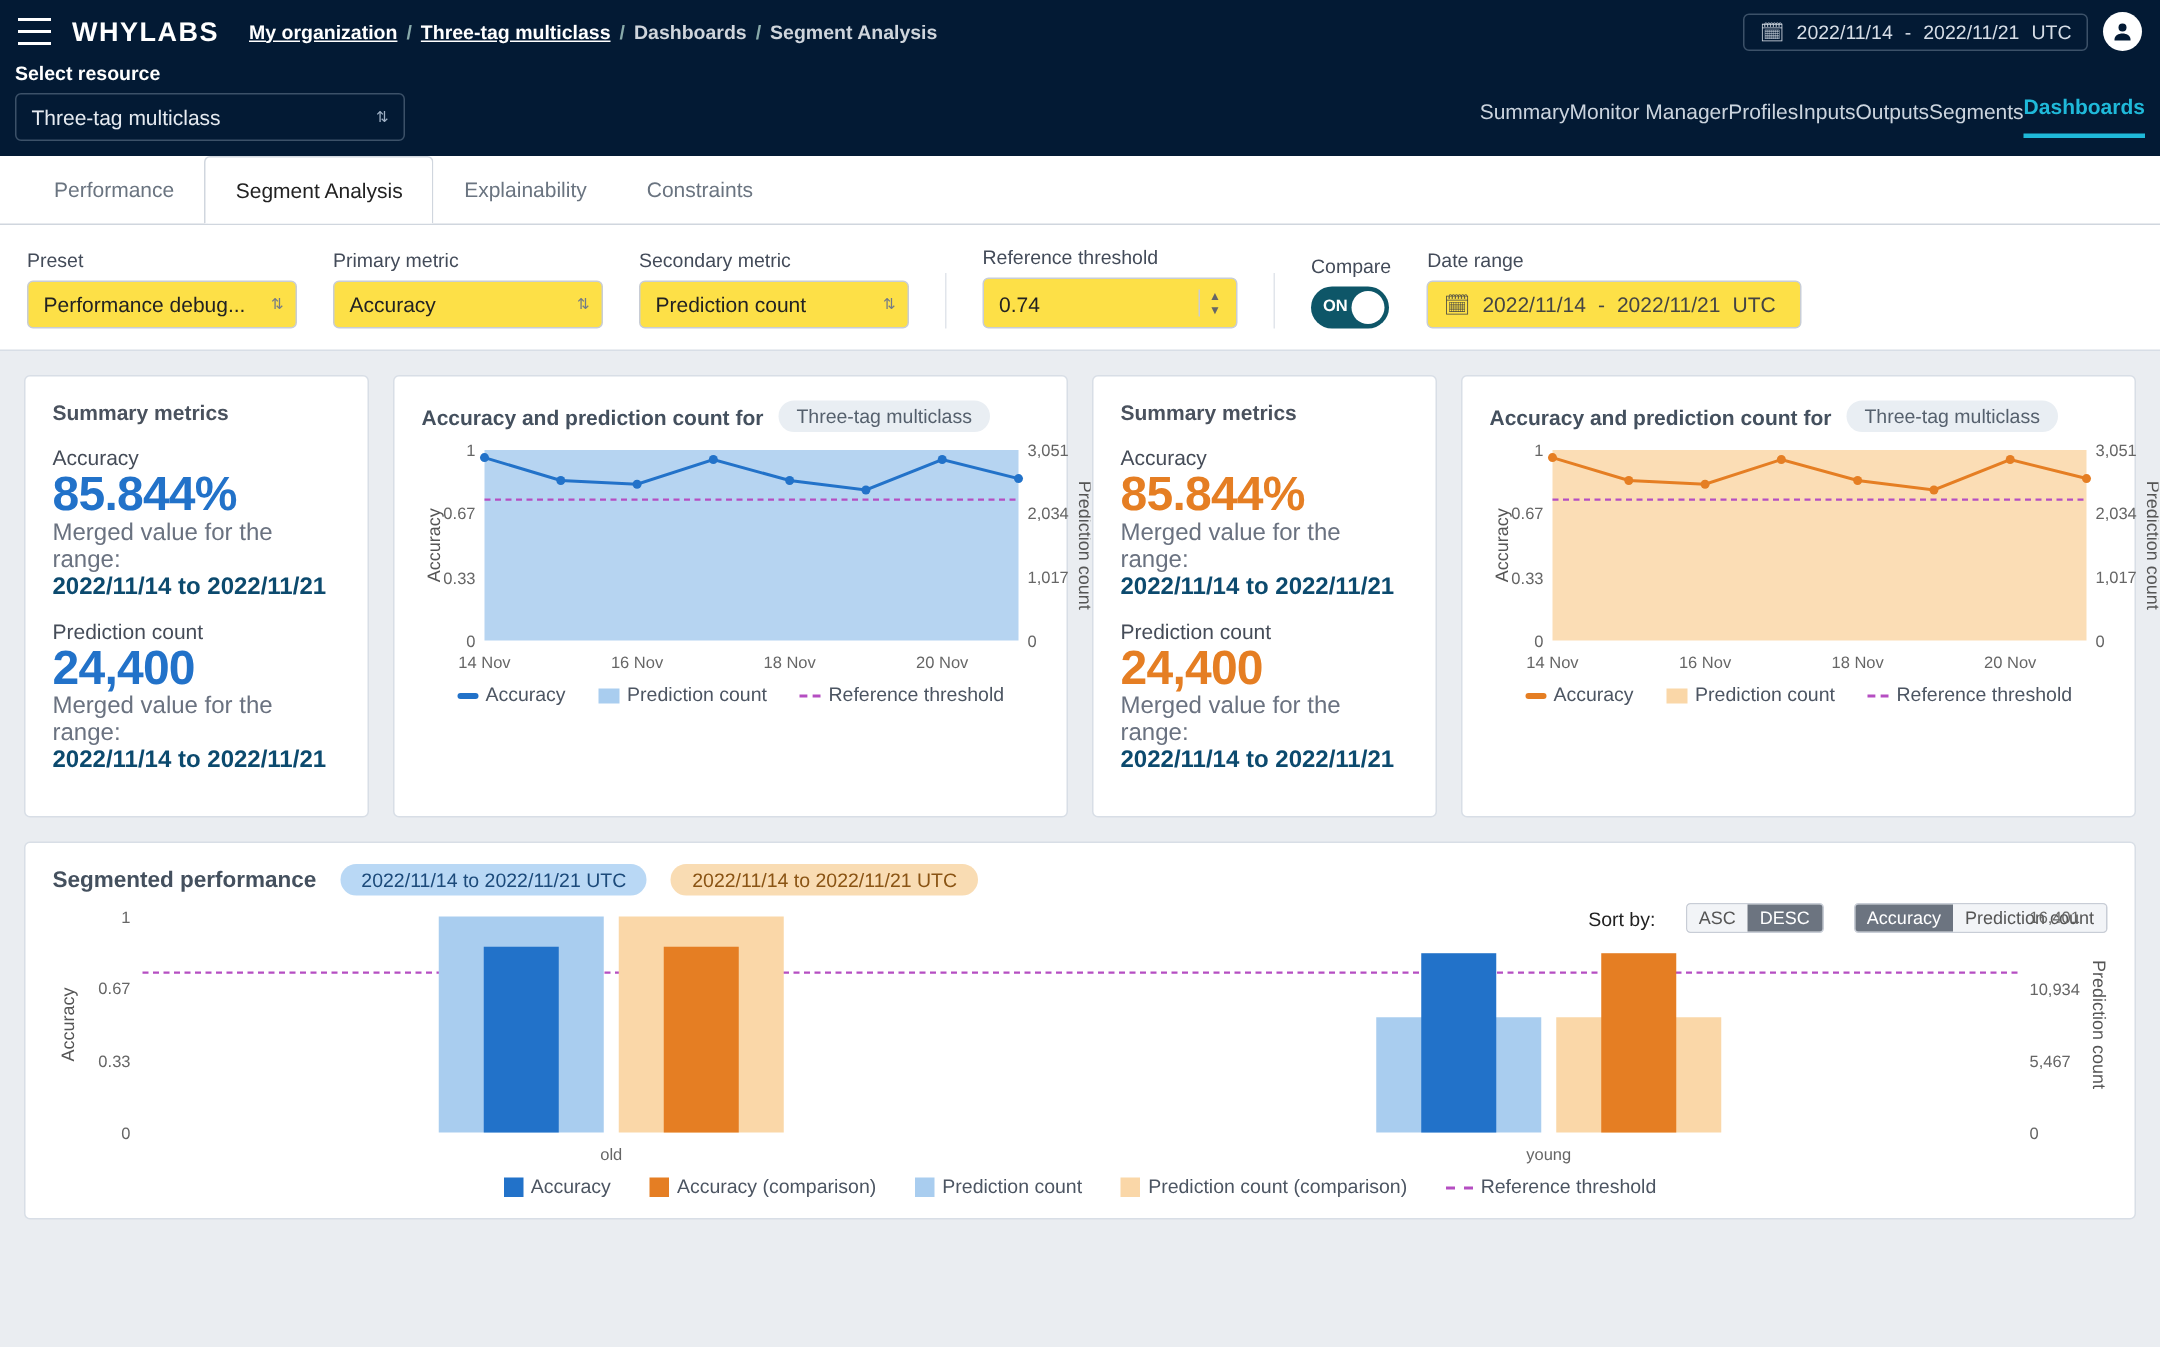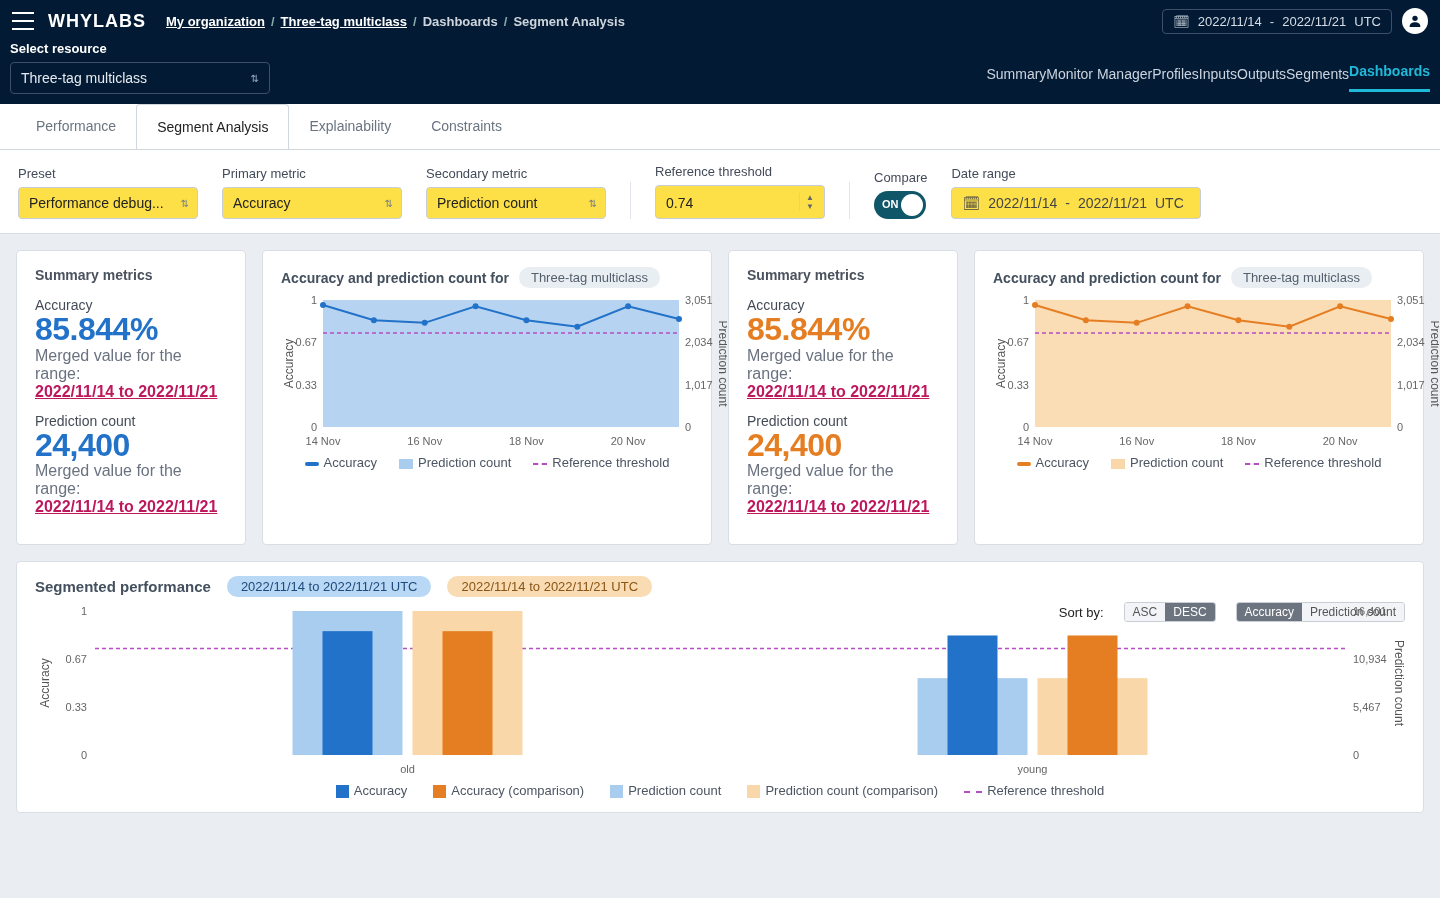--- a/index.html
+++ b/index.html
@@ -47,21 +47,21 @@
   .date-picker { min-width:250px; display:flex; gap:8px; align-items:center; color:#444;}
   
   .content { padding: 16px; display:flex; flex-direction:column; gap: 16px; }
   .row-cards { display:flex; gap:16px; }
   .card { background:#fff; border:1px solid #d8dee6; border-radius:4px; padding: 16px 18px; }
   .sum-card { width: 236px; }
   .sum-card h4 { font-size:14px; font-weight:600; color:#4a525e; margin-bottom: 14px;}
   .metric-l { font-size:14px; color:#454c58; font-weight:500;}
   .metric-v { font-size:32px; font-weight:600; letter-spacing:-0.5px; line-height:1.05;}
   .metric-sub { font-size:16px; color:#6a7280; }
-  .metric-sub b { color:#be185d; font-weight:600;text-decoration:underline;}
+  .metric-sub b { color:#0c4a6e; font-weight:600;}
   .metric-block { margin-bottom: 12px;}
   .chart-card { flex: 1; min-width: 450px; }
   .chart-title-row { display:flex; align-items:center; gap:10px; margin-bottom:6px;}
   .chart-title-row .ttl { font-size:14px; font-weight:600; color:#44505e;}
   .pill { background:#e9eef3; border-radius:14px; padding:3px 12px; font-size:13px; color:#55606d;}
   .chart-area { height: 155px; position:relative; margin: 4px 0 6px 0;}
   .legend-row { display:flex; gap:22px; justify-content:center; font-size:13px; color:#4c5562; }
   .legend-row span.sw { display:inline-block; width:14px; height:10px; margin-right:5px; vertical-align:middle; }
   
   .seg-card { padding: 14px 18px; }

